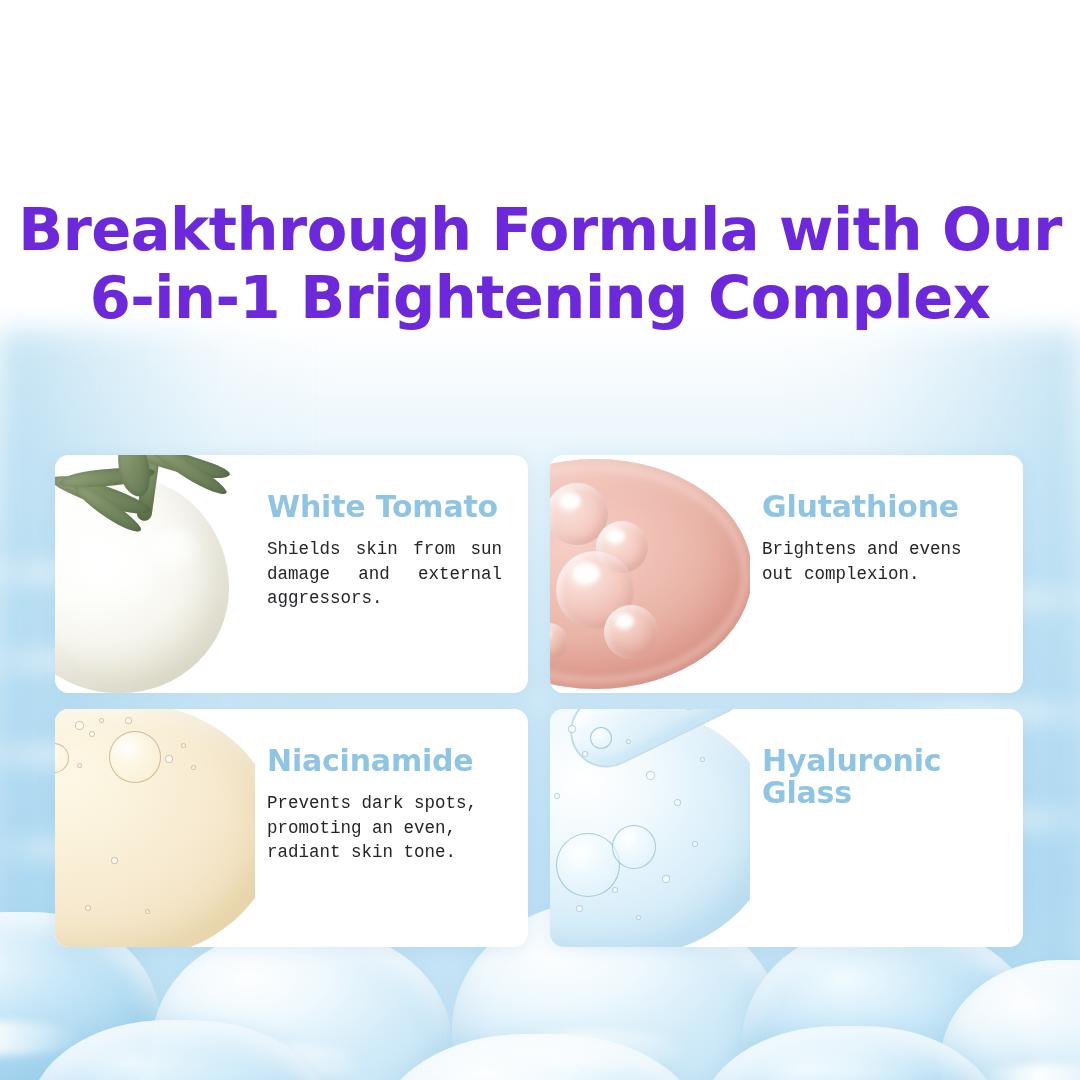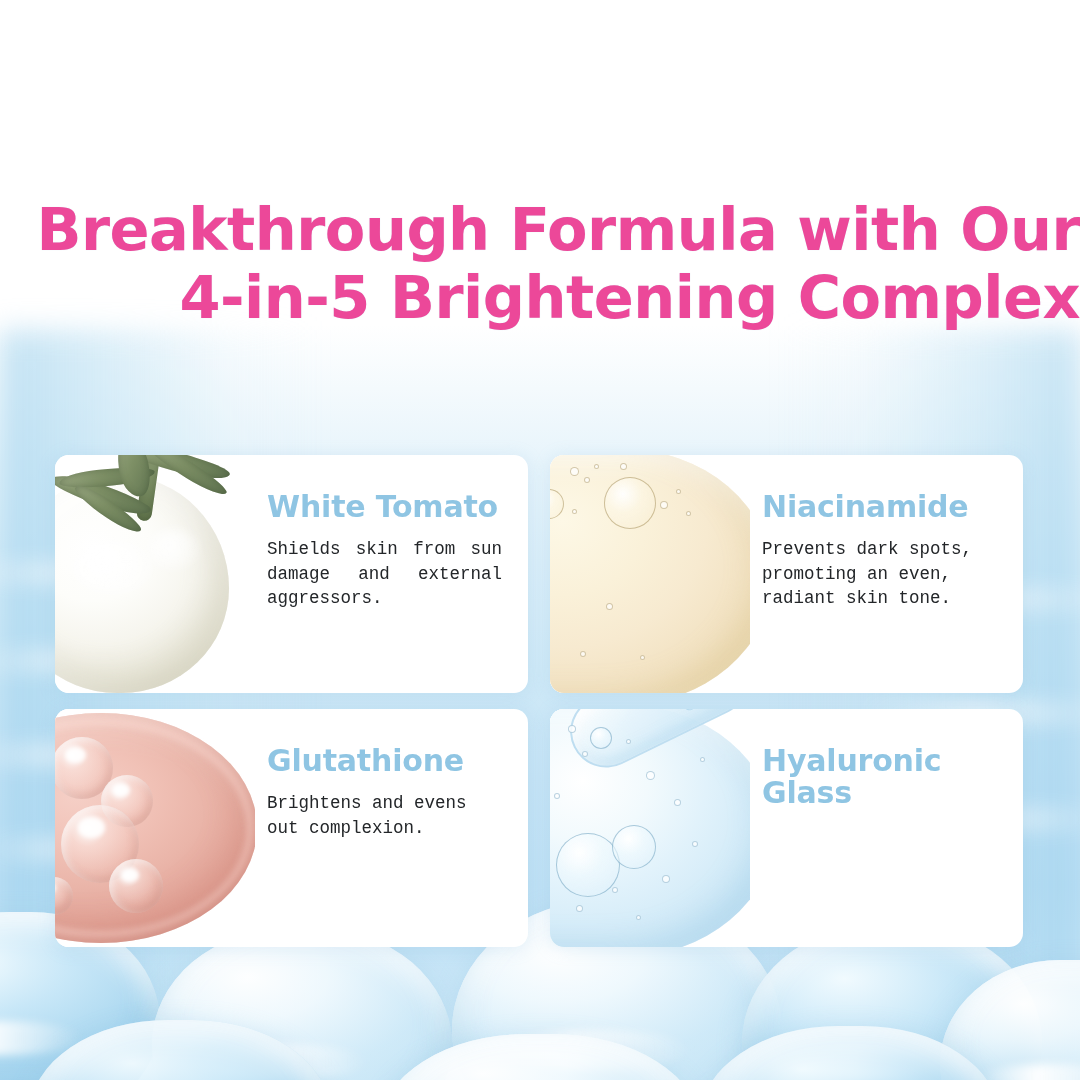--- a/index.html
+++ b/index.html
@@ -89,26 +89,26 @@
   .pebble.dark {
     background:
       radial-gradient(120% 85% at 34% 24%, rgba(244,252,255,0.92) 0%, rgba(205,234,249,0.80) 28%, rgba(160,210,237,0.82) 60%, rgba(138,197,231,0.92) 100%);
   }
 
   
   .headline {
     position: absolute;
     left: 0; right: 0;
     top: 196px;
-    text-align: right;
+    text-align: center;
     line-height: 1.16;
     letter-spacing: -0.5px;
     font-weight: 700;
     font-size: 59px;
-    color: #ec4899;
+    color: #6d28d9;
     font-family: "DejaVu Sans", "Liberation Sans", sans-serif;
     text-shadow: 0 0 1px rgba(143,197,227,0.35);
   }
   .headline .l2 { display: block; }
 
   
   .grid {
     position: absolute;
     left: 55px;
     top: 455px;
@@ -324,21 +324,21 @@
   <div class="pebble" style="left:152px; top:928px; width:300px; height:224px;"></div>
   <div class="pebble" style="left:452px; top:900px; width:330px; height:250px;"></div>
   <div class="pebble dark" style="left:742px; top:924px; width:300px; height:228px;"></div>
   <div class="pebble" style="left:940px; top:960px; width:260px; height:200px;"></div>
   <div class="pebble dark" style="left:30px; top:1020px; width:300px; height:180px;"></div>
   <div class="pebble" style="left:380px; top:1034px; width:320px; height:180px;"></div>
   <div class="pebble dark" style="left:700px; top:1026px; width:300px; height:180px;"></div>
 
   <h1 class="headline">
     <span class="l1">Breakthrough Formula with Our</span>
-    <span class="l2">4-in-5 Brightening Complex</span>
+    <span class="l2">6-in-1 Brightening Complex</span>
   </h1>
 
   <div class="grid">
 
     <div class="card">
       <div class="card-media">
         <div class="art-tomato">
           <div class="tomato-body"></div>
           <div class="tomato-gloss"></div>
           <div class="tomato-gloss2"></div>
@@ -347,20 +347,38 @@
           <div class="leaf" style="left:4px; top:14px; width:96px; height:17px; transform:rotate(-6deg);"></div>
           <div class="leaf" style="left:72px; top:-2px; width:104px; height:19px; transform:rotate(14deg);"></div>
           <div class="leaf" style="left:86px; top:6px; width:92px; height:16px; transform:rotate(32deg);"></div>
           <div class="leaf" style="left:14px; top:46px; width:78px; height:16px; transform:rotate(34deg);"></div>
           <div class="leaf" style="left:64px; top:-16px; width:30px; height:58px; transform:rotate(-12deg);"></div>
         </div>
       </div>
       <div class="card-body">
         <div class="card-title">White Tomato</div>
         <div class="card-desc justify">Shields skin from sun damage and external aggressors.</div>
+      </div>
+    </div>
+
+    <div class="card">
+      <div class="card-media">
+        <div class="art-pink">
+          <div class="pink-blob"></div>
+          <div class="pink-rim"></div>
+          <div class="bub" style="left:-4px; top:28px; width:62px; height:62px;"></div>
+          <div class="bub" style="left:46px; top:66px; width:52px; height:52px;"></div>
+          <div class="bub" style="left:6px; top:96px; width:78px; height:78px;"></div>
+          <div class="bub" style="left:54px; top:150px; width:54px; height:54px;"></div>
+          <div class="bub" style="left:-20px; top:168px; width:38px; height:38px;"></div>
+        </div>
+      </div>
+      <div class="card-body">
+        <div class="card-title">Glutathione</div>
+        <div class="card-desc">Brightens and evens out complexion.</div>
       </div>
     </div>
 
     <div class="card">
       <div class="card-media">
         <div class="art-yellow">
           <div class="yellow-blob"></div>
           <div class="ybub" style="left:54px; top:22px; width:52px; height:52px;"></div>
           <div class="ybub" style="left:-16px; top:34px; width:30px; height:30px;"></div>
           <div class="ydot" style="left:20px; top:12px; width:9px; height:9px;"></div>
@@ -372,38 +390,20 @@
           <div class="ydot" style="left:136px; top:56px; width:5px; height:5px;"></div>
           <div class="ydot" style="left:22px; top:54px; width:5px; height:5px;"></div>
           <div class="ydot" style="left:56px; top:148px; width:7px; height:7px;"></div>
           <div class="ydot" style="left:30px; top:196px; width:6px; height:6px;"></div>
           <div class="ydot" style="left:90px; top:200px; width:5px; height:5px;"></div>
         </div>
       </div>
       <div class="card-body">
         <div class="card-title">Niacinamide</div>
         <div class="card-desc">Prevents dark spots, promoting an even, radiant skin tone.</div>
-      </div>
-    </div>
-
-    <div class="card">
-      <div class="card-media">
-        <div class="art-pink">
-          <div class="pink-blob"></div>
-          <div class="pink-rim"></div>
-          <div class="bub" style="left:-4px; top:28px; width:62px; height:62px;"></div>
-          <div class="bub" style="left:46px; top:66px; width:52px; height:52px;"></div>
-          <div class="bub" style="left:6px; top:96px; width:78px; height:78px;"></div>
-          <div class="bub" style="left:54px; top:150px; width:54px; height:54px;"></div>
-          <div class="bub" style="left:-20px; top:168px; width:38px; height:38px;"></div>
-        </div>
-      </div>
-      <div class="card-body">
-        <div class="card-title">Glutathione</div>
-        <div class="card-desc">Brightens and evens out complexion.</div>
       </div>
     </div>
 
     <div class="card">
       <div class="card-media">
         <div class="art-blue">
           <div class="blue-blob"></div>
           <div class="pipette"></div>
           <div class="pipette-tip"></div>
           <div class="bbub" style="left:6px; top:124px; width:64px; height:64px;"></div>

